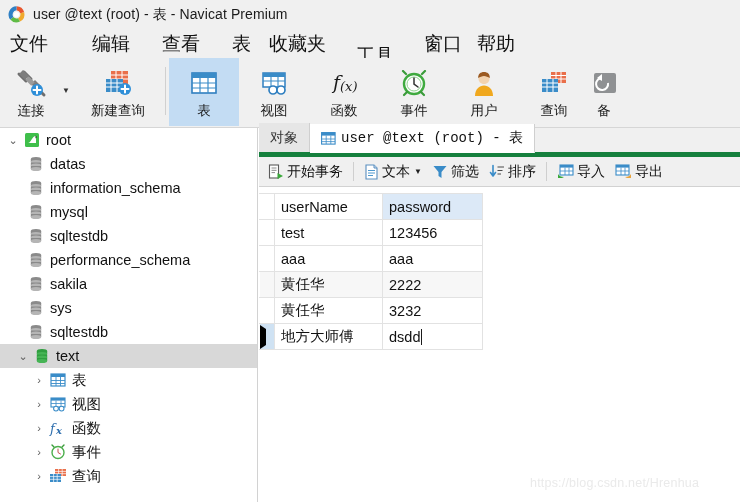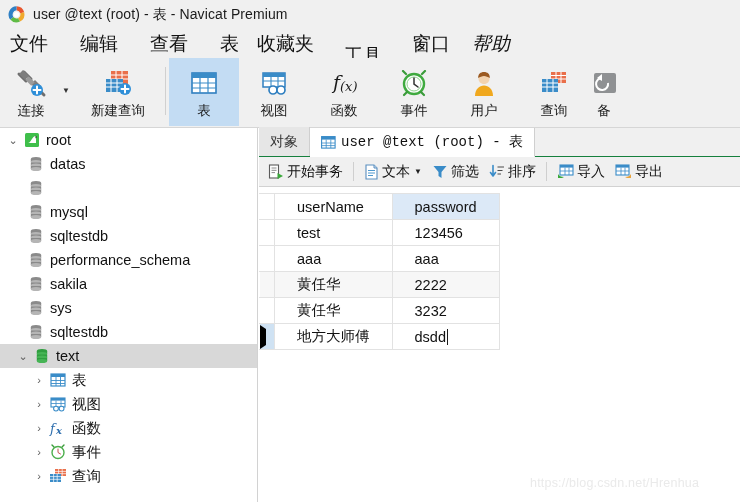--- a/index.html
+++ b/index.html
@@ -136,21 +136,21 @@
   
   .rightpane {
     position: absolute; left: 259px; top: 128px;
     width: 481px; height: 374px;
     background: #ffffff;
   }
   .tabstrip {
     position: relative;
     height: 29px;
     background: #f0f0f0;
-    border-bottom: 1px solid #15803d;
+    border-bottom: 5px solid #15803d;
     display: flex; align-items: flex-end;
     box-sizing: border-box;
     text-align: right;
   }
   .tab {
     height: 29px;
     display: flex; align-items: center;
     padding: 0 11px;
     font-size: 14px;
     color: #333;
@@ -202,21 +202,21 @@
   }
   table.datagrid {
     border-collapse: collapse;
     table-layout: fixed;
     font-size: 14.5px;
     color: #111;
   }
   table.datagrid td, table.datagrid th {
     border: 1px solid #e2e2e2;
     height: 26px;
-    padding: 0 22px;
+    padding: 0 6px;
     text-align: left;
     font-weight: normal;
     box-sizing: border-box;
     white-space: nowrap;
     overflow: hidden;
     vertical-align: middle;
   }
   .gutter {
     width: 15px !important;
     padding: 0 !important;
@@ -271,27 +271,27 @@
         <path d="M13 16.6 A8.3 8.3 0 0 1 3.2 14.5 L6.3 12 A4.4 4.4 0 0 0 11 13.2 Z" fill="#5fbb46"></path>
         <path d="M3.2 14.5 A8.3 8.3 0 0 1 9.5 1.2 L9.5 5.2 A4.4 4.4 0 0 0 6.3 12 Z" fill="#2f80c4"></path>
         <circle cx="9.5" cy="9.5" r="2.6" fill="#ffffff"></circle>
       </svg>
     </span>
     <span class="title-text">user @text (root) - 表 - Navicat Premium</span>
   </div>
 
   <div class="menubar">
     <div class="menu-item" style="margin-left:10px;">文件</div>
-    <div class="menu-item" style="margin-left:32px;">编辑</div>
+    <div class="menu-item" style="margin-left:44px;">编辑</div>
     <div class="menu-item" style="margin-left:32px;text-align:right;">查看</div>
     <div class="menu-item" style="margin-left:32px;">表</div>
     <div class="menu-item" style="margin-left:18px;">收藏夹</div>
     <div class="menu-item" style="margin-left:30px;margin-top:24px;">工具</div>
     <div class="menu-item" style="margin-left:30px;">窗口</div>
-    <div class="menu-item" style="margin-left:22px;font-style:italic;">帮助</div>
+    <div class="menu-item" style="margin-left:15px;">帮助</div>
   </div>
 
   <div class="toolbar">
 
     <div class="tb-btn" style="width:62px;">
       <span class="tb-ico">
         <svg width="32" height="30" viewBox="0 0 32 30">
           <g stroke="#6e6e6e" stroke-width="3" fill="#8a8a8a">
             <path d="M4 6 L11 13 M9 4 L16 11" stroke-linecap="round"></path>
             <path d="M8 2 L14 8 L10 12 L4 6 Z" fill="#7d7d7d" stroke="none"></path>
@@ -457,20 +457,21 @@
               <ellipse cx="7" cy="3" rx="5.2" ry="2"></ellipse>
               <rect x="1.8" y="3" width="10.4" height="3"></rect>
               <ellipse cx="7" cy="6" rx="5.2" ry="2" fill="#b5b5b5"></ellipse>
               <rect x="1.8" y="6.5" width="10.4" height="3"></rect>
               <ellipse cx="7" cy="9.5" rx="5.2" ry="2" fill="#b5b5b5"></ellipse>
               <rect x="1.8" y="10" width="10.4" height="3"></rect>
               <ellipse cx="7" cy="13" rx="5.2" ry="2" fill="#b5b5b5"></ellipse>
             </g>
           </svg>
       </span>
+      <span class="tw-label">information_schema</span>
     </div>
 
     <div class="tree-row indent-1">
       <span class="tw-icon">
         <svg width="14" height="16" viewBox="0 0 14 16">
             <g fill="#8a8a8a">
               <ellipse cx="7" cy="3" rx="5.2" ry="2"></ellipse>
               <rect x="1.8" y="3" width="10.4" height="3"></rect>
               <ellipse cx="7" cy="6" rx="5.2" ry="2" fill="#b5b5b5"></ellipse>
               <rect x="1.8" y="6.5" width="10.4" height="3"></rect>

